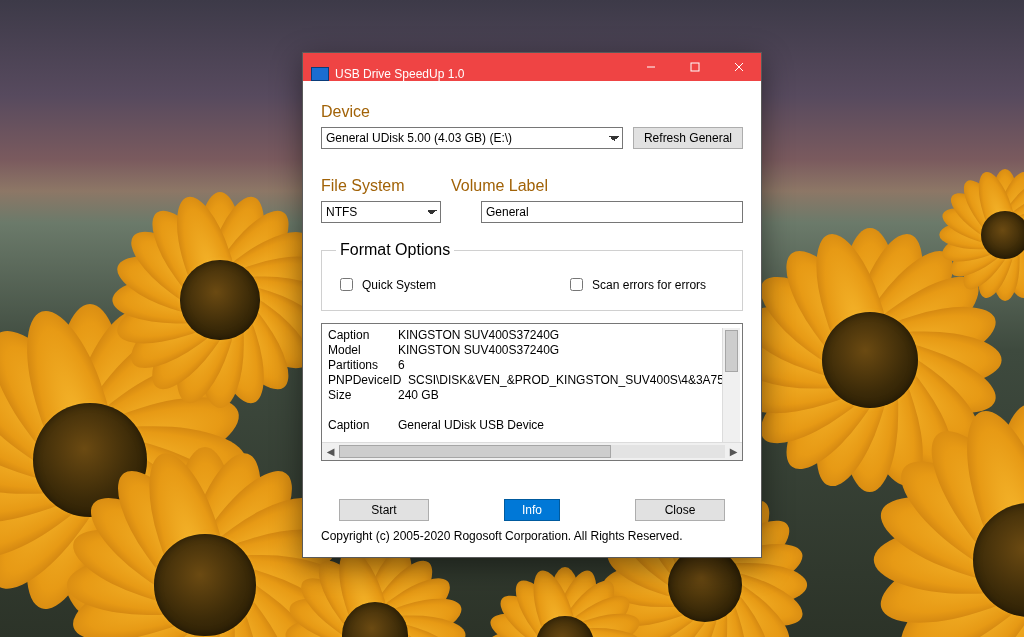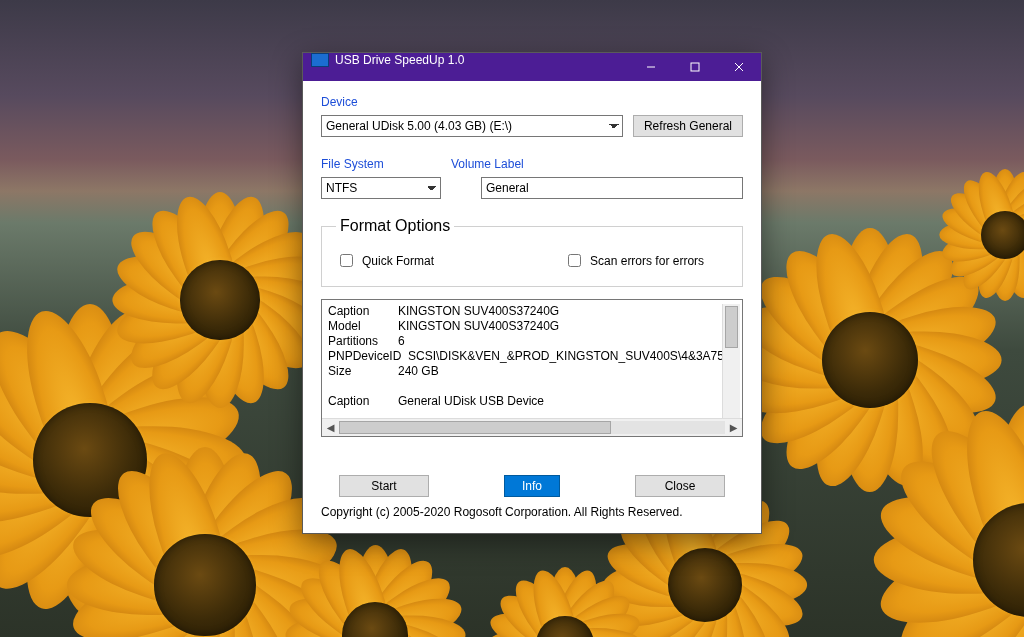--- a/index.html
+++ b/index.html
@@ -54,24 +54,24 @@
     position: absolute;
     left: 302px;
     top: 52px;
     width: 458px;
     background: #ffffff;
     box-shadow: 0 8px 28px rgba(0,0,0,.45);
     border: 1px solid #5a5a5a;
   }
   .titlebar {
     height: 28px;
-    background: #4c1d95;
+    background: #ef4444;
     color: #fff;
     display: flex;
-    align-items: flex-start;
+    align-items: flex-end;
     font-size: 12px;
   }
   .titlebar .icon {
     width: 16px;
     height: 12px;
     margin: 0 6px 0 8px;
     background: linear-gradient(#1b6dd1,#1b6dd1);
     border: 1px solid #0a3d7a;
     position: relative;
   }
@@ -85,23 +85,24 @@
     align-items: center;
     justify-content: center;
     color: #fff;
   }
   .titlebar svg { stroke: #fff; stroke-width: 1; fill: none; }
   .content {
     padding: 14px 18px 12px 18px;
     background: #fff;
   }
   .label {
-    font-size: 12px;
-    color: #1d4ed8;
+    font-size: 16px;
+    color: #a16207;
     margin-bottom: 6px;
+    margin-top: 8px;
   }
   .row { display: flex; align-items: center; gap: 10px; }
   select, input[type=text] {
     font: inherit;
     height: 22px;
     border: 1px solid #767676;
     background: #fff;
     padding: 0 4px;
     box-sizing: border-box;
   }
@@ -503,21 +504,21 @@
           <option>NTFS</option>
         </select>
         <input type="text" style="flex: 1 1 0%;" value="General">
       </div>
 
       <fieldset class="format">
         <legend>Format Options</legend>
         <div class="checkbox-row">
           <label class="chk">
             <input type="checkbox" style="">
-            <span>Quick Format</span>
+            <span>Quick System</span>
           </label>
           <label class="chk">
             <input type="checkbox" style="">
             <span>Scan errors for errors</span>
           </label>
         </div>
       </fieldset>
 
       <div class="infobox-wrap">
         <div class="infobox">

